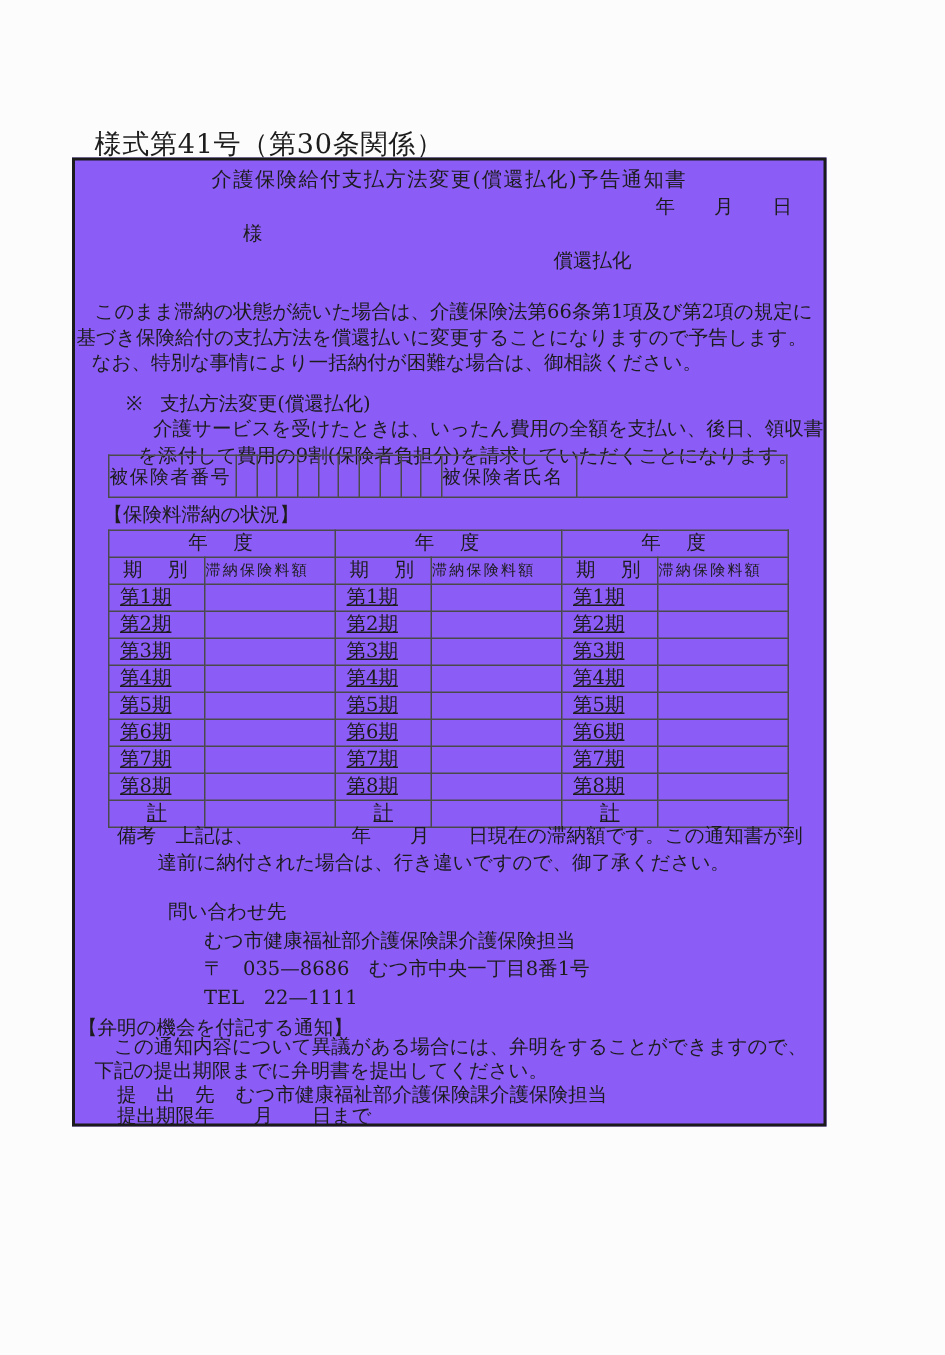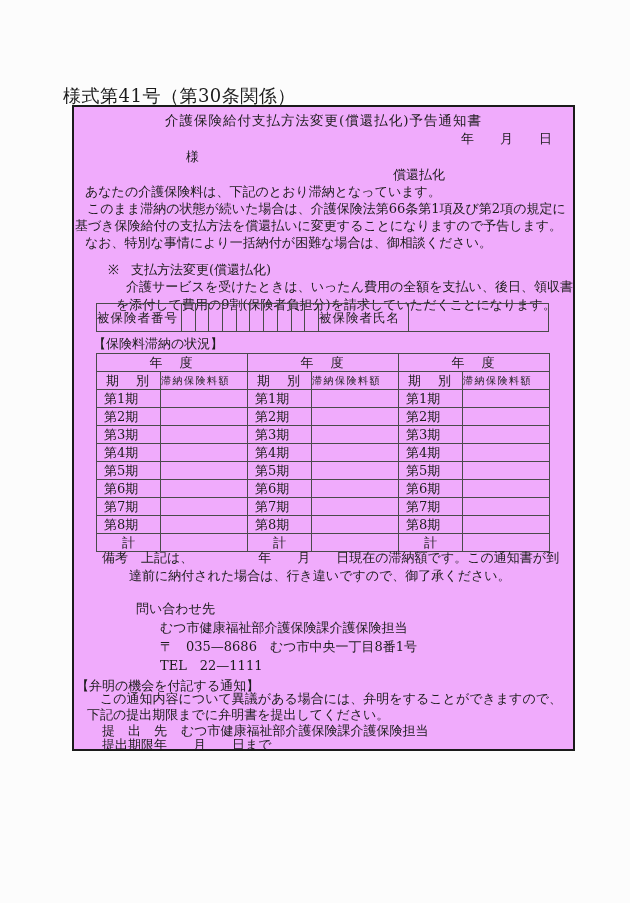--- a/index.html
+++ b/index.html
@@ -6,22 +6,22 @@
   html,body { width:630px; height:903px; }
   body {
     background:#fcfcfc;
     font-family:"DejaVu Serif","Liberation Serif",serif;
     color:#1c1c1c;
     position:relative;
     font-size:13px;
   }
   .form-label { position:absolute; left:63px; top:84px; font-size:18px; letter-spacing:0.5px; }
   .doc-box {
-    position:absolute; left:72px; top:105px; width:503px; height:646px;
-    border:2px solid #1b1b1b; background:#f0abfc;
+    position:absolute; left:48px; top:105px; width:503px; height:646px;
+    border:2px solid #1b1b1b; background:#8b5cf6;
   }
   .abs { position:absolute; line-height:17px; white-space:nowrap; }
   .wrap { white-space:normal; }
 
   .title { top:5px; left:0; right:0; text-align:center; font-size:13.5px; letter-spacing:1px; }
   .date-line { top:23px; right:21px; }
   .addressee { top:41px; left:112px; }
   .sender { top:59px; left:319px; }
   .p-intro { top:76px; left:11px; }
   .p-warning { top:93px; left:1px; width:497px; text-indent:12px; }
@@ -36,21 +36,21 @@
   .insured-tbl { top:196px; left:22px; width:453px; }
   .insured-tbl td { height:28px; }
   .insured-tbl .lbl { text-align:left; font-size:12.5px; letter-spacing:1px; }
 
   .arrears-head { top:228px; left:19px; }
   .arrears-tbl { top:246px; left:22px; width:453px; }
   .arrears-tbl td { height:17px; }
   .arrears-tbl .yr { text-align:center; letter-spacing:2px; }
   .arrears-tbl .ph { text-align:center; letter-spacing:2px; }
   .arrears-tbl .ah { text-align:left; font-size:10px; letter-spacing:1.5px;margin-left:21px; }
-  .arrears-tbl .pd { text-align:left; padding-left:7px; }
+  .arrears-tbl .pd { text-align:left; padding-left:7px;text-decoration:underline; }
   .arrears-tbl .tot { text-align:center; padding-left:0; }
 
   .remarks { top:442px; left:28px; width:470px; padding-left:27px; text-indent:-27px; line-height:18px; }
   .remarks .rlbl { margin-right:13px; }
 
   .contact-head { top:493px; left:62px; }
   .contact-lines { top:511px; left:86px; line-height:19px; }
 
   .defense-head { top:570px; left:2px; }
   .defense-para { top:584px; left:13px; width:486px; text-indent:13px; line-height:16px; }
@@ -64,21 +64,20 @@
 
 <div>
   <div class="form-label">様式第41号（第30条関係）</div>
 
   <div class="doc-box">
     <div class="abs title">介護保険給付支払方法変更(償還払化)予告通知書</div>
     <div class="abs date-line">年　　月　　日</div>
     <div class="abs addressee">様</div>
     <div class="abs sender">償還払化</div>
 
-    <div class="abs p-intro">あなたの介護保険料は、下記のとおり滞納となっています。</div>
     <div class="abs p-warning wrap">このまま滞納の状態が続いた場合は、介護保険法第66条第1項及び第2項の規定に基づき保険給付の支払方法を償還払いに変更することになりますので予告します。</div>
     <div class="abs p-consult">なお、特別な事情により一括納付が困難な場合は、御相談ください。</div>
 
     <div class="abs note-head">
       <span>※</span><span class="nh">支払方法変更(償還払化)</span>
     </div>
     <div class="abs note-body wrap">介護サービスを受けたときは、いったん費用の全額を支払い、後日、領収書を添付して費用の9割(保険者負担分)を請求していただくことになります。</div>
 
     <table class="abs insured-tbl">
       <colgroup>

